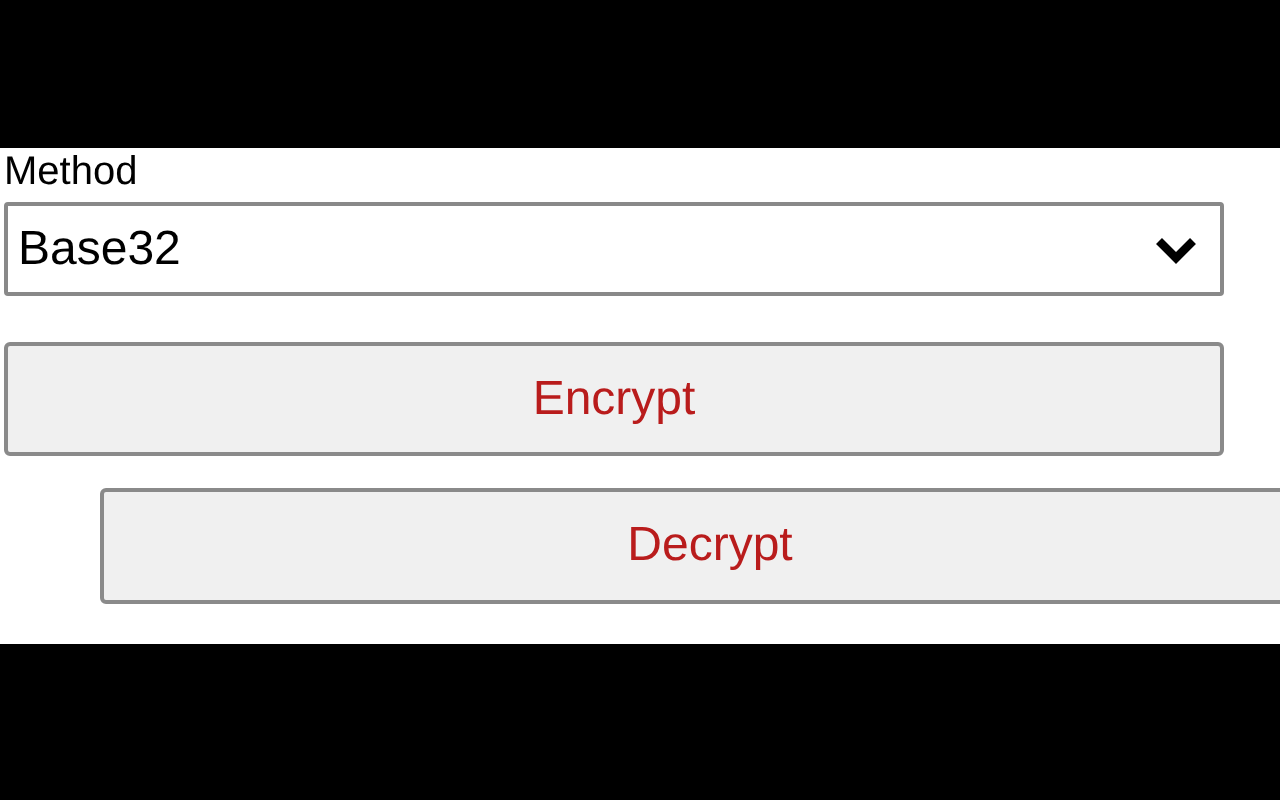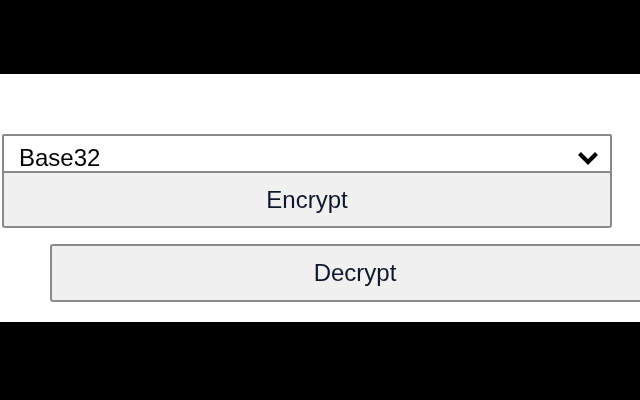--- a/index.html
+++ b/index.html
@@ -40,24 +40,23 @@
     left: 2px;
     top: 101px;
     width: 610px;
     height: 47px;
     box-sizing: border-box;
     background: #ffffff;
     border: 2px solid #898989;
     border-radius: 2px;
     display: flex;
     align-items: center;
-    padding-left: 15px;
+    padding-left: 5px;
     font-size: 24px;
     cursor: default;
-    margin-top: 33px;
   }
   .method-select .select-value {
     flex: 1 1 auto;
     color: #000000;
   }
   .method-select .chevron {
     position: absolute;
     right: 11px;
     top: 50%;
     transform: translateY(-50%);
@@ -67,37 +66,38 @@
   .btn {
     position: absolute;
     left: 2px;
     width: 610px;
     box-sizing: border-box;
     background: #f0f0f0;
     border: 2px solid #8a8a8a;
     border-radius: 3px;
     font-family: "Liberation Sans", "DejaVu Sans", sans-serif;
     font-size: 24px;
-    color: #0f172a;
+    color: #b91c1c;
     display: flex;
     align-items: center;
     justify-content: center;
     padding: 0;
     cursor: default;
   }
   .btn.encrypt { top: 171px; height: 57px; }
   .btn.decrypt { top: 244px; height: 58px; margin-left: 48px; }
 </style>
 </head>
 <body>
 
 <div class="page">
 
   <div class="letterbox top"></div>
 
+  <div class="method-label">Method</div>
 
   <div class="method-select" role="combobox" aria-expanded="false">
     <span class="select-value">Base32</span>
     <svg class="chevron" width="22" height="15" viewBox="0 0 22 15" aria-hidden="true">
       <path d="M2.5 3 L11 11.5 L19.5 3" fill="none" stroke="#000000" stroke-width="4.2" stroke-linecap="butt" stroke-linejoin="miter"></path>
     </svg>
   </div>
 
   <button class="btn encrypt" type="button">Encrypt</button>
 

